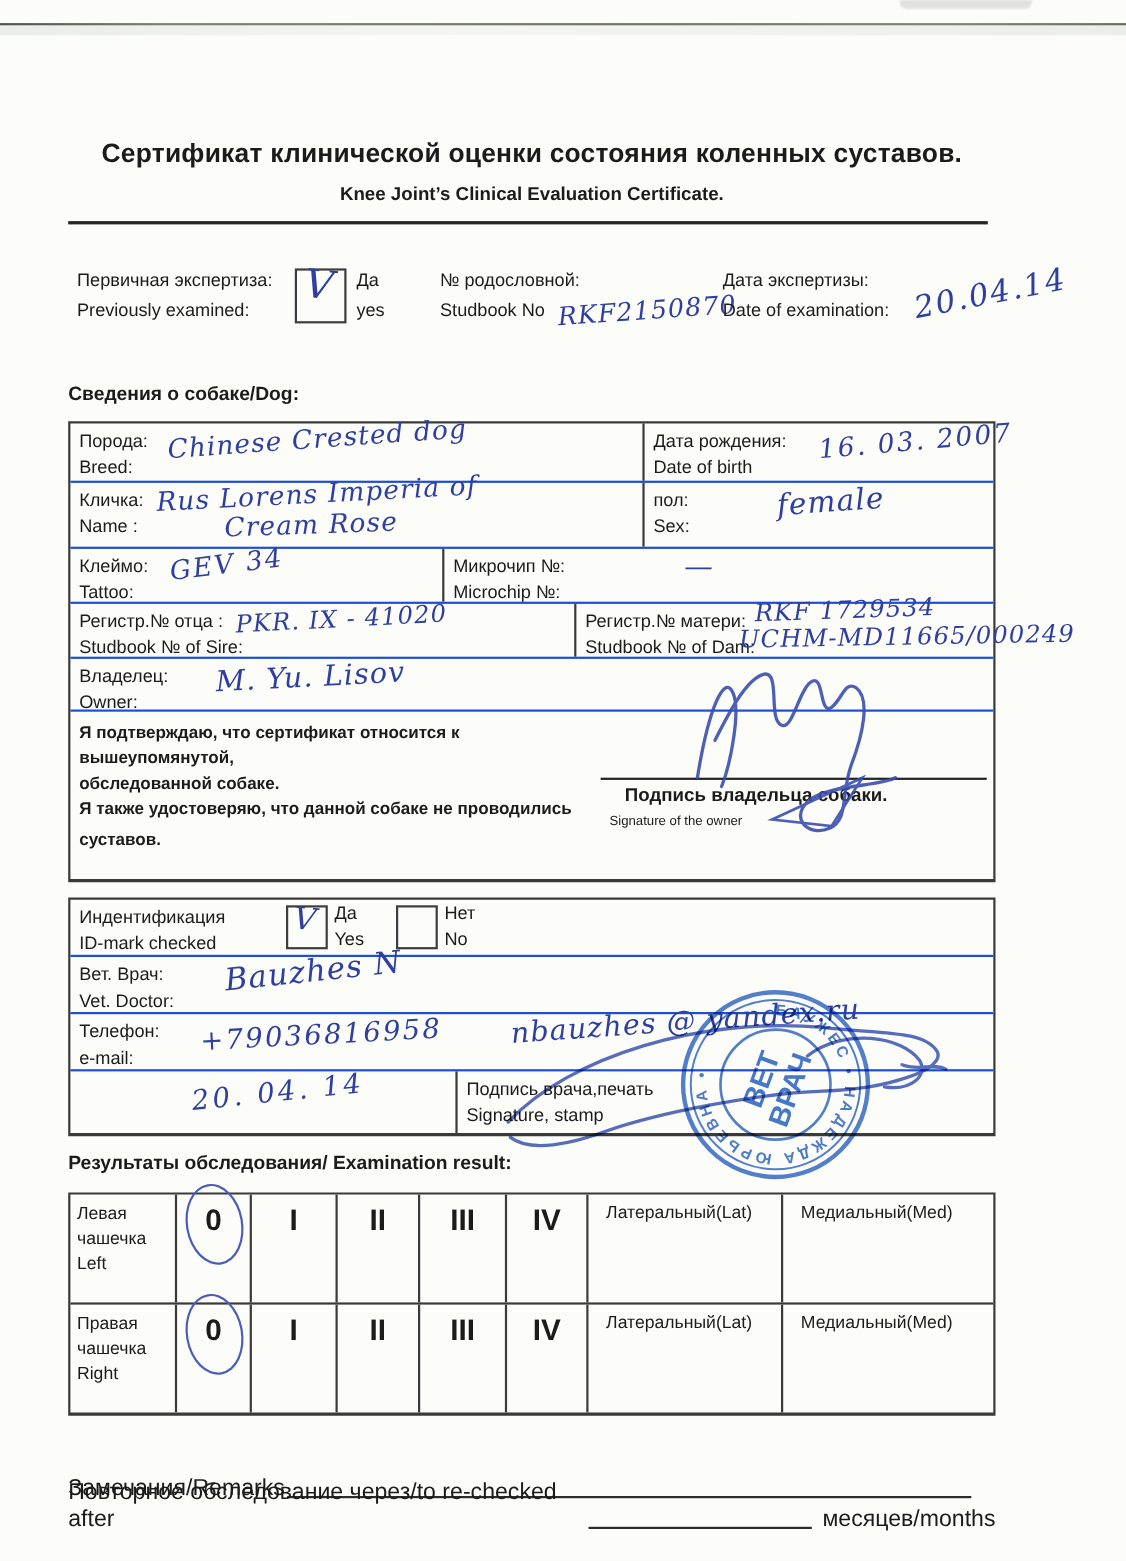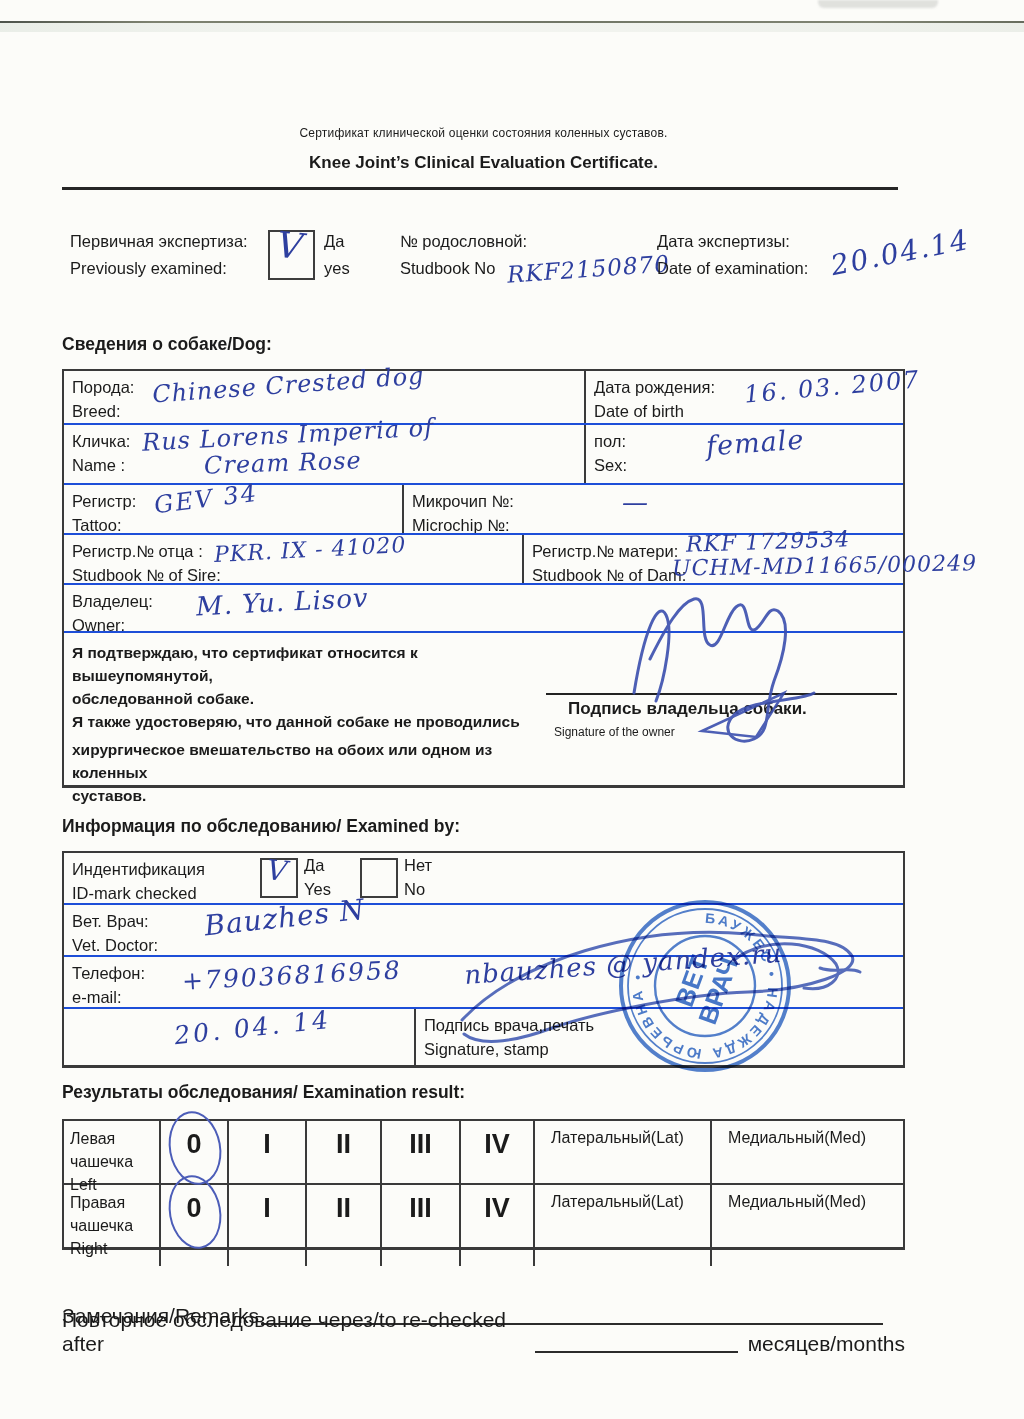--- a/index.html
+++ b/index.html
@@ -8,21 +8,21 @@
   
   .scan-line{position:absolute;left:0;top:21px;width:1024px;height:2px;
              background:linear-gradient(to right,#2e352c,#686d59 15%,#585e4c 55%,#6b705c 85%,#4d5342);opacity:.85;}
   .scan-haze{position:absolute;left:0;top:23px;width:1024px;height:9px;
              background:linear-gradient(to right,rgba(120,150,125,.14),rgba(140,160,140,.07) 40%,rgba(120,145,120,.13));}
   .scan-smudge{position:absolute;right:86px;top:0;width:120px;height:8px;background:rgba(150,156,150,.28);
                border-radius:0 0 6px 6px;filter:blur(1px);}
   .content{position:absolute;left:62px;top:0;width:843px;}
   
   .titles{margin-top:126px;text-align:center;}
-  .title-ru{font-size:12px;font-weight:400;letter-spacing:.2px;}
+  .title-ru{font-size:24px;font-weight:700;letter-spacing:.2px;}
   .title-en{font-size:17px;font-weight:700;margin-top:13px;}
   .rule{margin-top:14px;border-bottom:3px solid #262626;width:836px;}
   
   .header-row{position:relative;margin-top:38px;height:72px;}
   .lblpair{position:absolute;line-height:27px;font-size:16.5px;}
   .hp-prev{left:8px;top:0;}
   .cb{position:absolute;border:2px solid #3d3d3d;background:transparent;}
   .cb-big{left:206px;top:2px;width:43px;height:46px;}
   .check{position:absolute;left:7px;top:-4px;font-family:"DejaVu Serif",serif;font-style:italic;
          font-size:36px;color:#2e3f9f;transform:rotate(6deg);line-height:1;}
@@ -75,21 +75,21 @@
   .check-sm{font-size:28px;left:5px;top:-3px;}
   .id-yes{position:absolute;left:240px;top:0;line-height:24px;font-size:16.5px;}
   .id-no{position:absolute;left:340px;top:0;line-height:24px;font-size:16.5px;}
   .v-vet{left:140px;top:-4px;font-size:28px;transform:rotate(-6deg);}
   .v-phone{left:118px;top:4px;font-size:25px;transform:rotate(-3deg);letter-spacing:2px;}
   .v-email{left:400px;top:-8px;font-size:26px;transform:rotate(-4deg);letter-spacing:1px;}
   .w350{width:350px;}
   .v-examdate{left:110px;top:4px;font-size:25px;transform:rotate(-6deg);letter-spacing:3px;}
   
   .rtbl{margin-top:16px;border:2px solid #3a3a3a;border-bottom-width:3px;}
-  .rrow{display:grid;grid-template-columns:95px 68px 78px 75px 79px 74px 177px 197px;height:62px;}
+  .rrow{display:grid;grid-template-columns:95px 68px 78px 75px 79px 74px 177px 197px;height:98px;}
   .rrow + .rrow{border-top:2px solid #3a3a3a;}
   .rcell{position:relative;border-left:2px solid #3a3a3a;box-sizing:border-box;}
   .rcell:first-child{border-left:none;}
   .rlabel{padding:6px 6px;font-size:16px;line-height:23px;}
   .grade{display:flex;align-items:flex-start;justify-content:center;font-size:27px;font-weight:700;padding-top:8px;}
   .latmed{padding:8px 4px 0 16px;font-size:16px;}
   .circ{position:absolute;left:8px;top:-10px;width:48px;height:70px;border:2px solid #4c5db8;
         border-radius:50%;transform:rotate(-10deg);}
   
   .footer{margin-top:50px;font-size:21px;font-weight:500;}
@@ -174,21 +174,21 @@
           <div class="l2">
             <span>пол:</span><br>
             <span>Sex:</span>
           </div>
           <span class="hw hwv v-sex">female</span>
         </div>
       </div>
       <div class="trow r-tattoo">
         <div class="cell w338">
           <div class="l2">
-            <span>Регистр:</span><br>
+            <span>Клеймо:</span><br>
             <span>Tattoo:</span>
           </div>
           <span class="hw hwv v-tattoo">GEV 34</span>
         </div>
         <div class="cell wrest">
           <div class="l2">
             <span>Микрочип №:</span><br>
             <span>Microchip №:</span>
           </div>
           <span class="hw hwv v-chip">—</span>
@@ -218,39 +218,37 @@
             <span>Owner:</span>
           </div>
           <span class="hw hwv v-owner">M. Yu. Lisov</span>
         </div>
       </div>
       <div class="trow r-decl">
         <div class="decl-left">
           <span>Я подтверждаю, что сертификат относится к вышеупомянутой,</span>
           <span>обследованной собаке.</span>
           <span>Я также удостоверяю, что данной собаке не проводились</span>
-          <span>хирургическое вмешательство на обоих или одном из коленных</span>
           <span>суставов.</span>
         </div>
         <div class="decl-right">
           <svg class="owner-sig" width="260" height="180" viewBox="0 0 260 180">
             <g fill="none" stroke="#3b4fae" stroke-width="3" stroke-linecap="round" opacity="0.9">
               <path d="M28,112 C38,50 52,18 60,34 C68,50 58,100 50,120"></path>
               <path d="M44,78 C60,46 74,22 88,18 C104,14 92,58 104,64 C114,70 120,34 130,26 C144,14 138,56 150,48 C160,40 162,24 172,30 C186,40 178,74 168,100 C158,128 166,150 148,158 C130,166 112,150 128,134 C144,118 196,120 208,112"></path>
               <path d="M96,150 L178,112 L150,156 Z" stroke-width="2.5"></path>
             </g>
           </svg>
           <div class="sig-line"></div>
           <div class="sig-ru">Подпись владельца собаки.</div>
           <div class="sig-en">Signature of the owner</div>
         </div>
       </div>
     </div>
 
-    <h2 class="sect h-exam">Информация по обследованию/ Examined by:</h2>
 
     <div class="tbl">
       <div class="trow r-id">
         <div class="cell wrest">
           <div class="l2">
             <span>Индентификация</span><br>
             <span>ID-mark checked</span>
           </div>
           <div class="cb cb-sm cb-yes">
             <span class="check check-sm">V</span>

